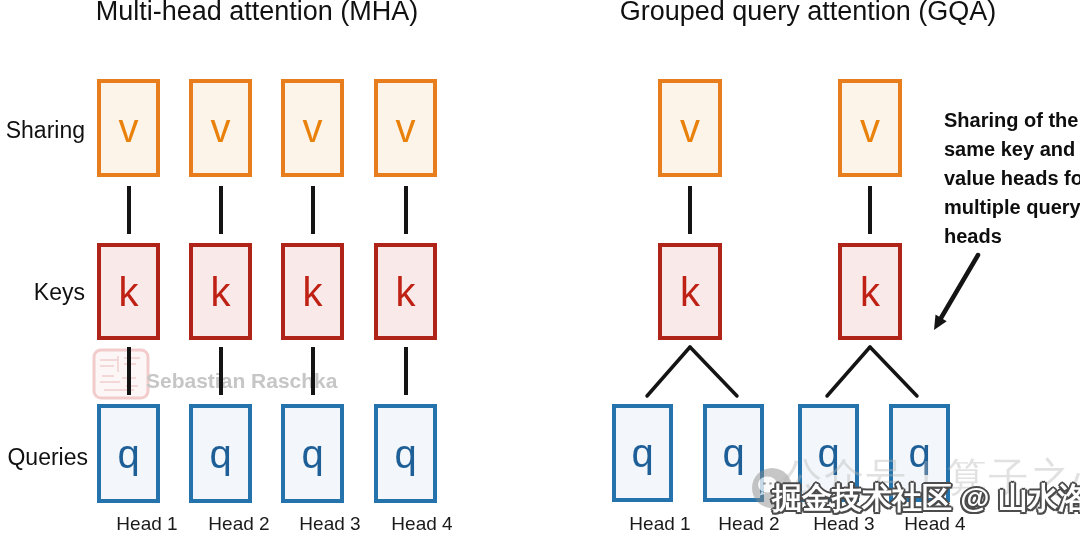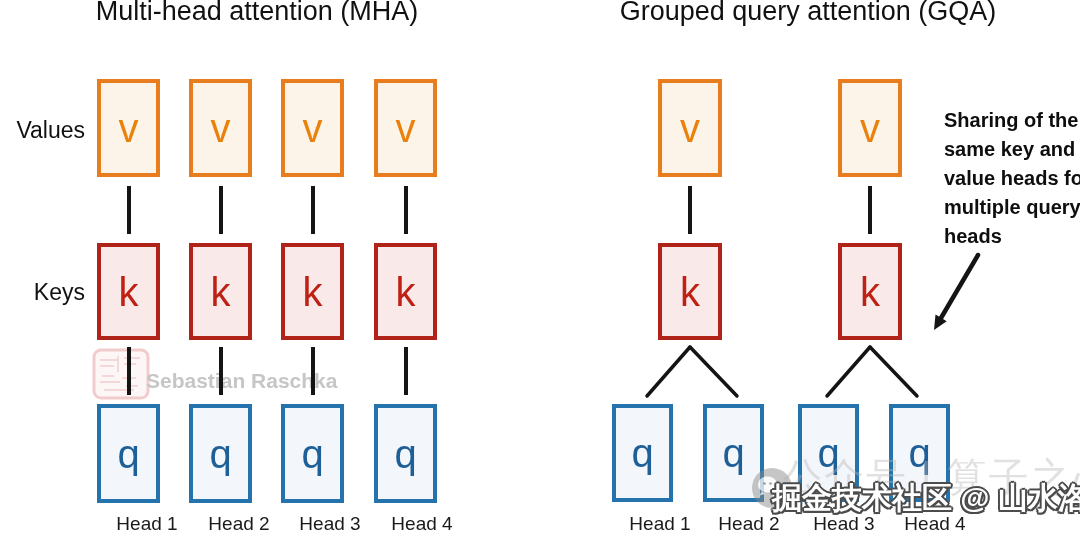--- a/index.html
+++ b/index.html
@@ -59,22 +59,23 @@
 <div class="canvas">
 
   <svg class="wm-seal" width="58" height="52" viewBox="0 0 58 52">
     <rect x="2" y="2" width="54" height="48" rx="7" fill="#F9E0E0" fill-opacity="0.45" stroke="#E9A3A3" stroke-opacity="0.85" stroke-width="3"></rect>
     <path d="M8 12 h18 M8 18 h14 M26 8 v16 M32 10 h16 M32 16 h12 M10 28 h12 M8 34 h20 M30 30 h14 M34 38 h12 M12 42 h30" stroke="#E3A0A0" stroke-width="1.4" opacity="0.75" fill="none"></path>
   </svg>
   <div class="wm-author">Sebastian Raschka</div>
 
   <div class="panel-title" style="left:257px;">Multi-head attention (MHA)</div>
 
-  <div class="row-label" style="left:0;width:85px;top:117px;">Values</div>
+  <div class="row-label" style="left:0;width:85px;top:117px;">Sharing</div>
   <div class="row-label" style="left:0;width:85px;top:279px;">Keys</div>
+  <div class="row-label" style="left:0;width:88px;top:444px;">Queries</div>
 
   <div class="box v-box" style="left:97px;top:79px;width:63px;height:98px;">
       <span>v</span>
     </div>
   <div class="box v-box" style="left:189px;top:79px;width:63px;height:98px;">
       <span>v</span>
     </div>
   <div class="box v-box" style="left:281px;top:79px;width:63px;height:98px;">
       <span>v</span>
     </div>

